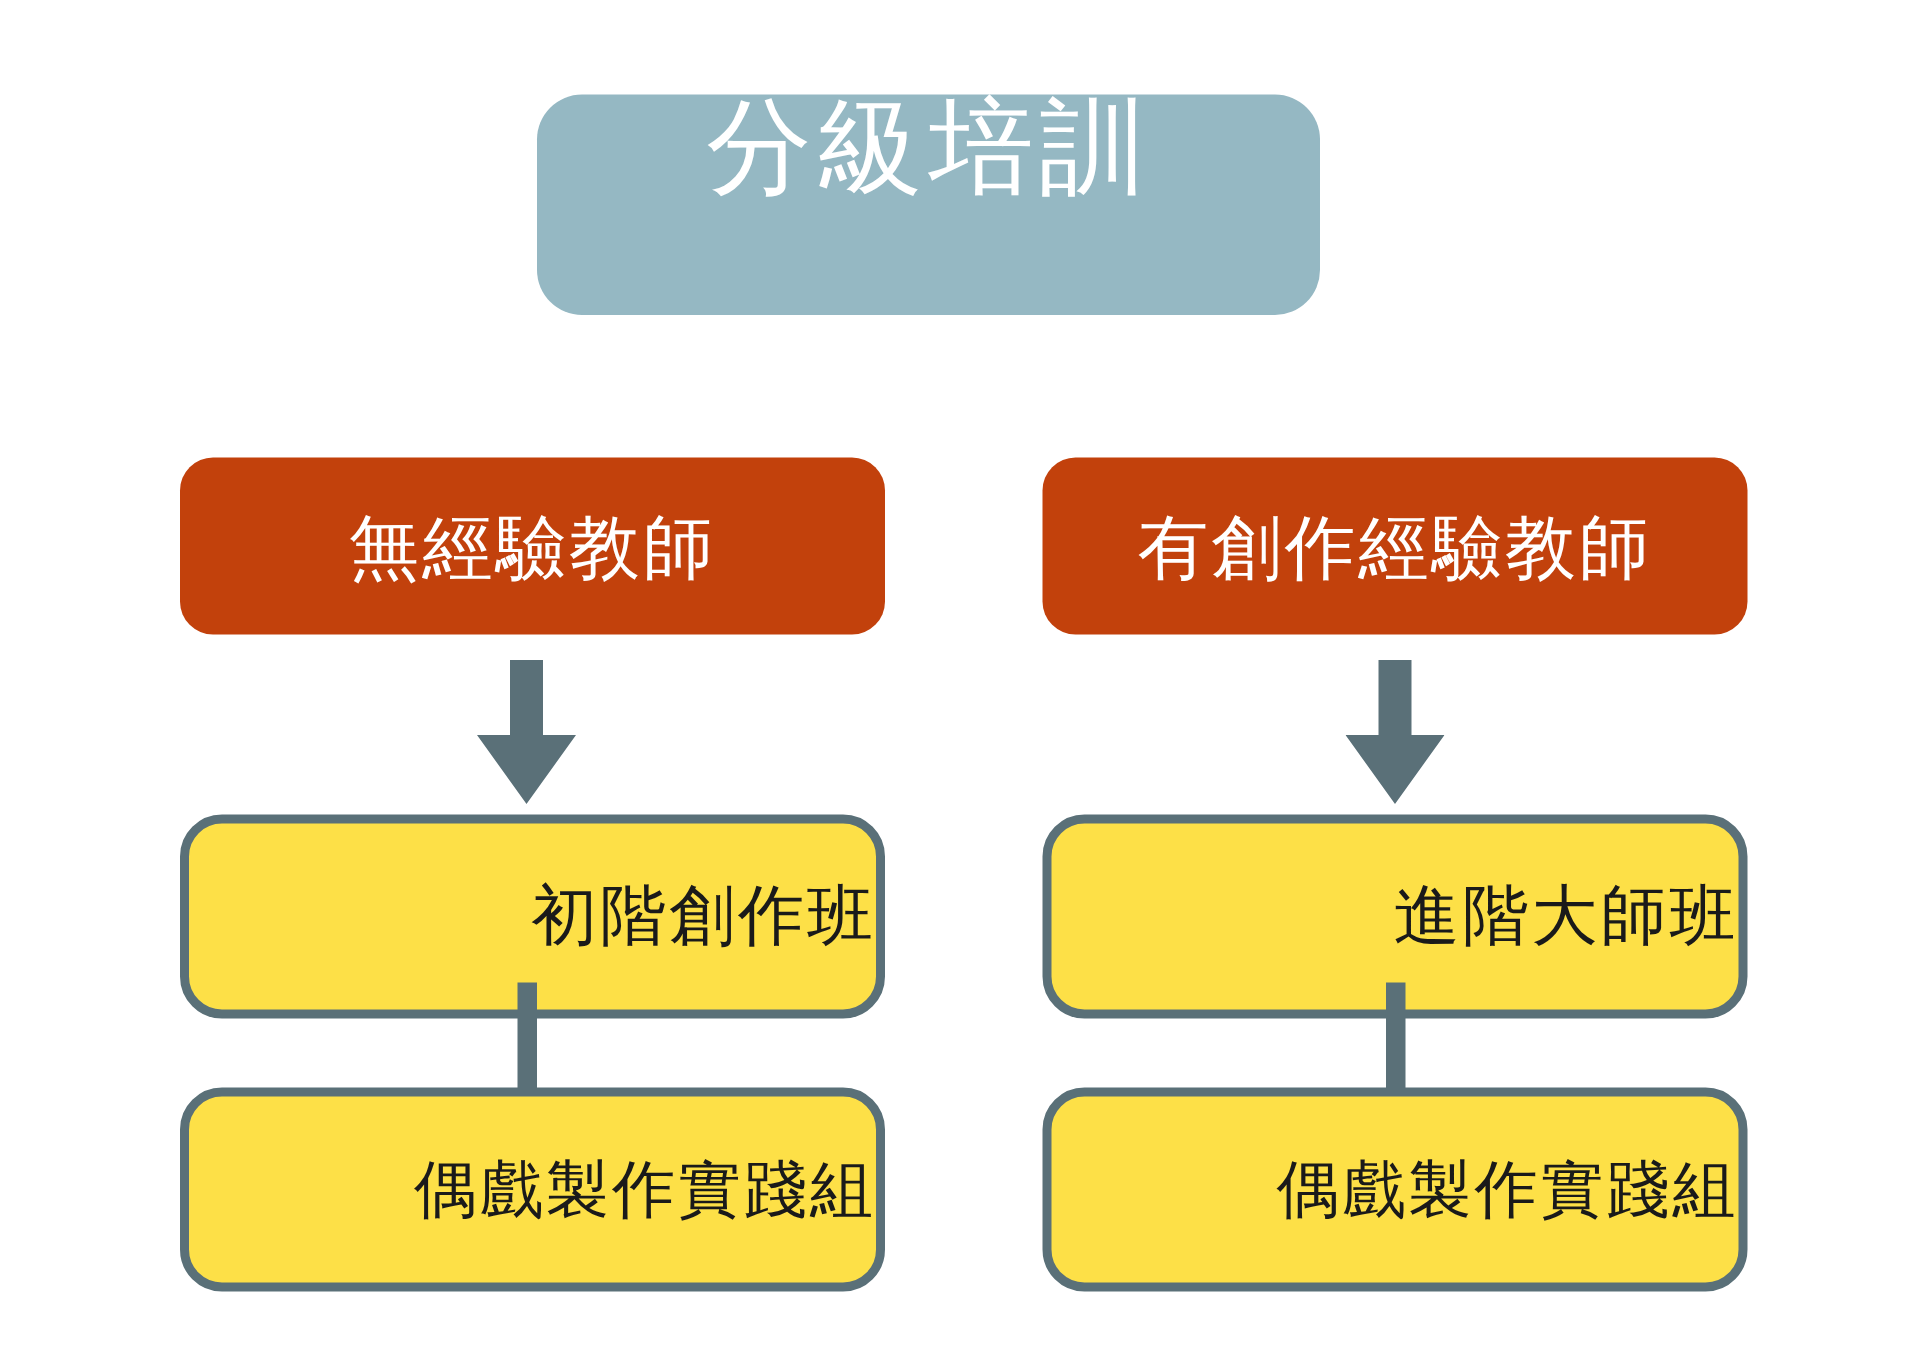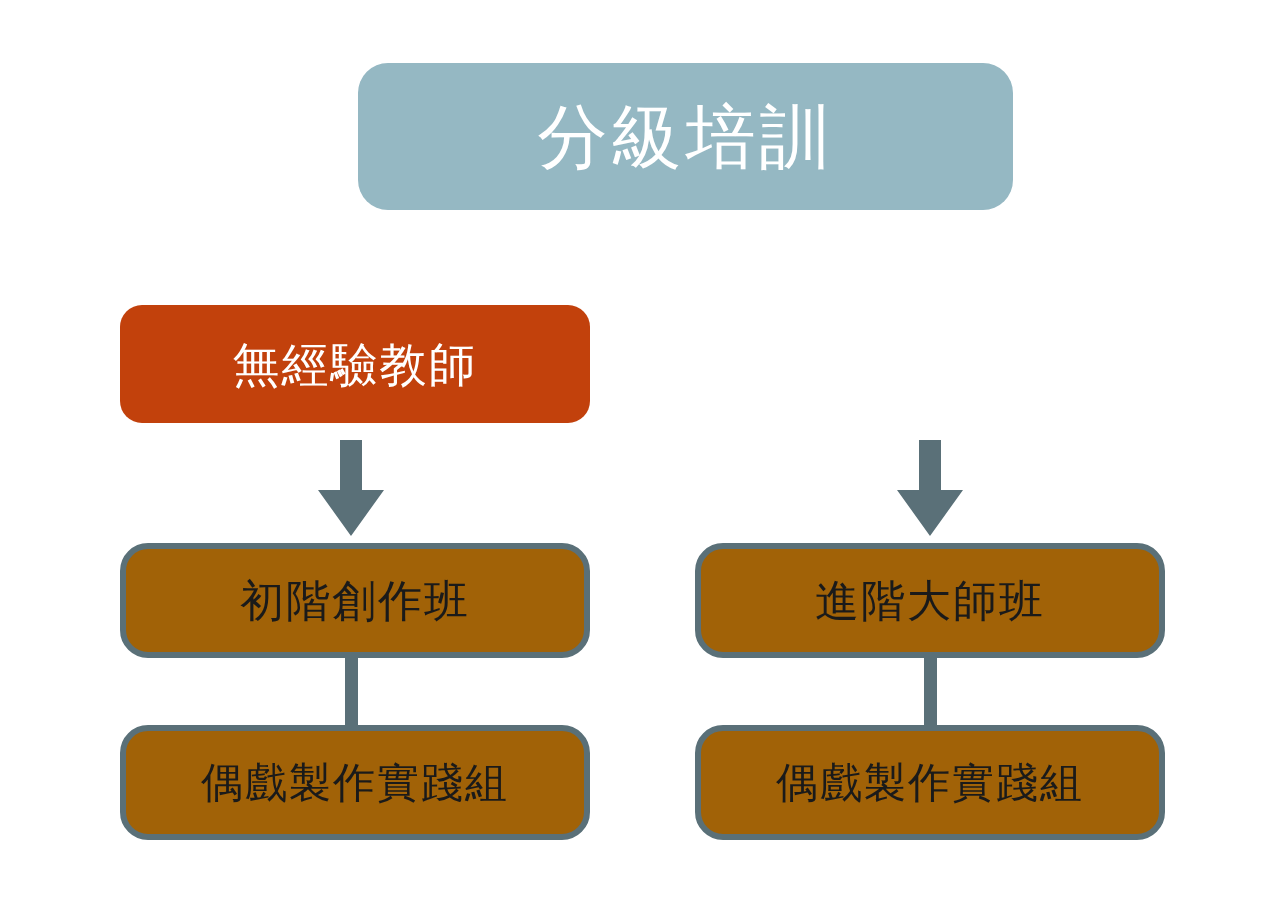--- a/index.html
+++ b/index.html
@@ -18,26 +18,26 @@
     position: relative;
     width: 1280px;
     height: 905px;
   }
 
   
   .title-box {
     position: absolute;
     left: 358px;
     top: 63px;
-    width: 655px;
+    width: 522px;
     height: 147px;
     background: #95b8c3;
     border-radius: 30px;
     display: flex;
-    align-items: center;
+    align-items: flex-start;
     justify-content: center;
   }
   .title-text {
     color: #ffffff;
     font-size: 70px;
     letter-spacing: 4px;
     line-height: 1;
     font-weight: 400;
     white-space: nowrap;
   }
@@ -80,28 +80,28 @@
     width: 13px;
     height: 72px;
     background: #5a7078;
   }
   .connector.left  { left: 345px; }
   .connector.right { left: 924px; }
 
   
   .outline-box {
     position: absolute;
-    height: 115px;
-    background: #a16207;
+    height: 136px;
+    background: #fde047;
     border: 6px solid #5a7078;
     border-radius: 28px;
     box-sizing: border-box;
     display: flex;
     align-items: center;
-    justify-content: center;
+    justify-content: flex-end;
   }
   .outline-box.left  { left: 120px; width: 470px; }
   .outline-box.right { left: 695px; width: 470px; }
   .outline-box.tier1 { top: 543px; }
   .outline-box.tier2 { top: 725px; }
 
   .outline-text {
     color: #1a1a1a;
     font-size: 44px;
     letter-spacing: 2px;
@@ -130,20 +130,23 @@
   <div class="outline-box left tier1">
     <span class="outline-text">初階創作班</span>
   </div>
 
   <div class="connector left"></div>
 
   <div class="outline-box left tier2">
     <span class="outline-text long">偶戲製作實踐組</span>
   </div>
 
+  <div class="header-box right">
+    <span class="header-text">有創作經驗教師</span>
+  </div>
 
   <svg class="arrow right" viewBox="0 0 66 96" xmlns="http://www.w3.org/2000/svg">
     <polygon points="22,0 44,0 44,50 66,50 33,96 0,50 22,50" fill="#5a7078"></polygon>
   </svg>
 
   <div class="outline-box right tier1">
     <span class="outline-text">進階大師班</span>
   </div>
 
   <div class="connector right"></div>

